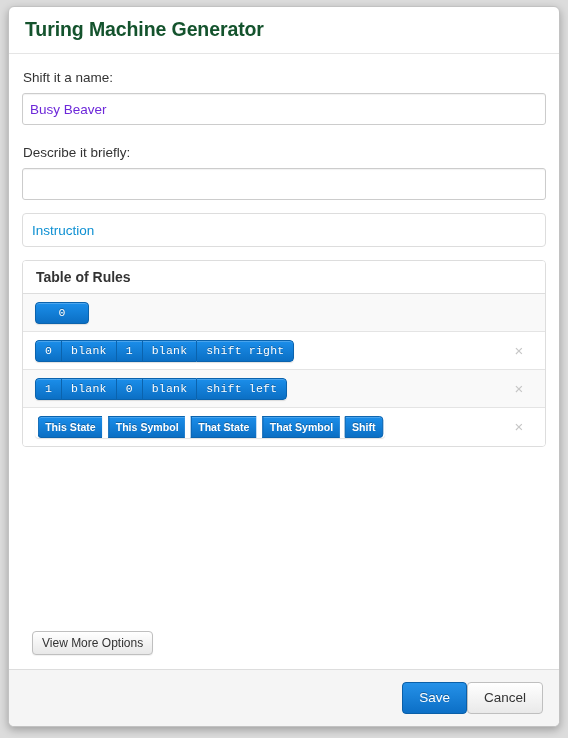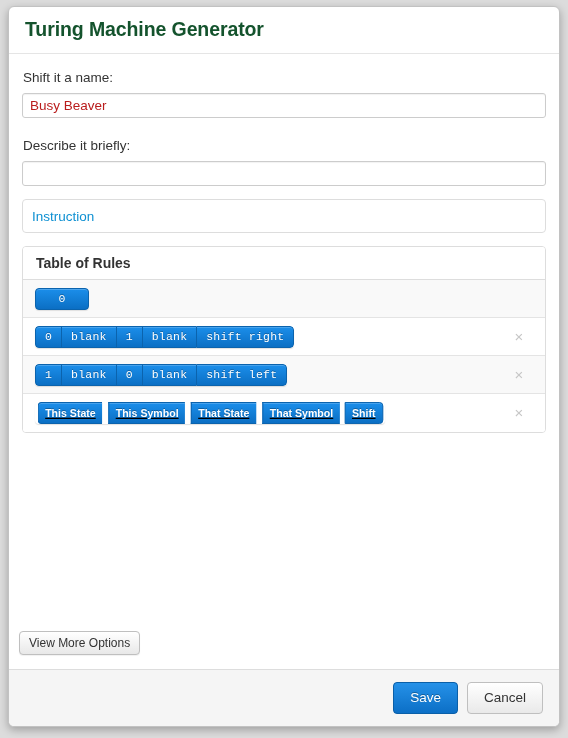--- a/index.html
+++ b/index.html
@@ -62,26 +62,26 @@
   .field-label {
     font-size: 13.5px;
     color: #333333;
     margin: 4px 0 7px 1px;
     line-height: 1.2;
   }
 
   .text-input {
     display: block;
     width: 100%;
-    height: 25px;
+    height: 32px;
     box-sizing: border-box;
     padding: 4px 7px;
     font-family: "Liberation Sans", sans-serif;
     font-size: 13.5px;
-    color: #b91c1c;
+    color: #6d28d9;
     background: #ffffff;
     border: 1px solid #cccccc;
     border-radius: 3px;
     outline: none;
     box-shadow: inset 0 1px 1px rgba(0,0,0,0.055);
   }
   .text-input::placeholder { color: #b4b4b4; }
 
   .spacer-16 { height: 16px; }
   .spacer-12 { height: 13px; }
@@ -127,21 +127,21 @@
     position: relative;
     height: 38px;
     box-sizing: border-box;
     display: flex;
     align-items: center;
     padding: 0 12px;
     border-bottom: 1px solid #e4e4e4;
     background: #ffffff;
   }
   .rule-row.striped { background: #f9f9f9; }
-  .rule-row:last-child { border-bottom: none; text-decoration: underline; }
+  .rule-row:last-child { border-bottom: none; }
 
   
   .btn-blue {
     display: inline-block;
     background-image: linear-gradient(to bottom, #1b8eea 0%, #0b6fc4 100%);
     background-color: #1177cf;
     border: 1px solid #0b63ad;
     color: #ffffff;
     text-shadow: 0 -1px 0 rgba(0,0,0,0.28);
     box-shadow: inset 0 1px 0 rgba(255,255,255,0.22), 0 1px 1px rgba(0,0,0,0.1);
@@ -223,21 +223,21 @@
     color: #c6c6c6;
     font-size: 15px;
     font-family: "Liberation Sans", sans-serif;
     cursor: pointer;
     user-select: none;
   }
 
   
   .more-options-wrap {
     position: absolute;
-    left: 10px;
+    left: 23px;
     bottom: 14px;
   }
   .btn-default {
     display: inline-block;
     font-family: "Liberation Sans", sans-serif;
     font-size: 12px;
     color: #333333;
     background-image: linear-gradient(to bottom, #ffffff 0%, #e8e8e8 100%);
     background-color: #f4f4f4;
     border: 1px solid #bfbfbf;
@@ -253,21 +253,21 @@
   .modal-footer {
     flex: none;
     height: 57px;
     box-sizing: border-box;
     background: #f5f5f5;
     border-top: 1px solid #dddddd;
     display: flex;
     align-items: center;
     justify-content: flex-end;
     padding: 0 16px;
-    gap: 9px;
+    gap: 0;
   }
   .footer-btn {
     font-size: 13.5px;
     padding: 7px 16px;
     border-radius: 4px;
     line-height: 1.15;
     cursor: pointer;
     user-select: none;
     box-sizing: border-box;
   }

